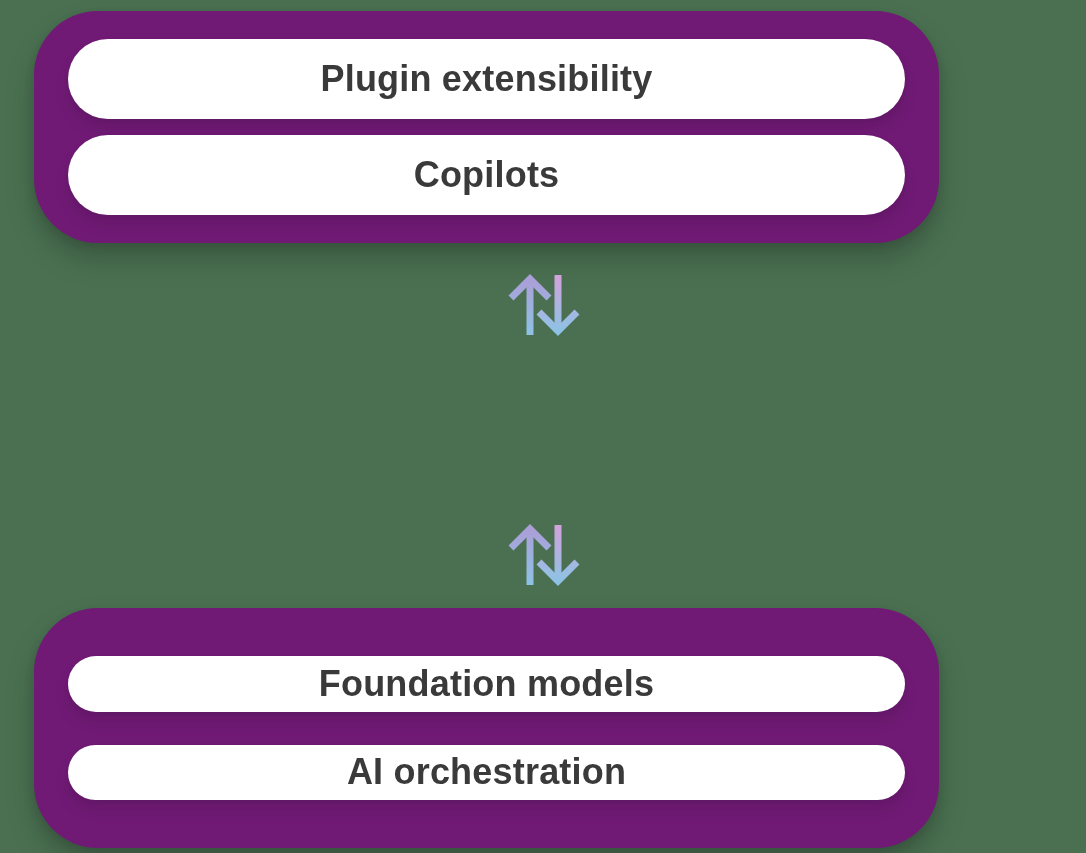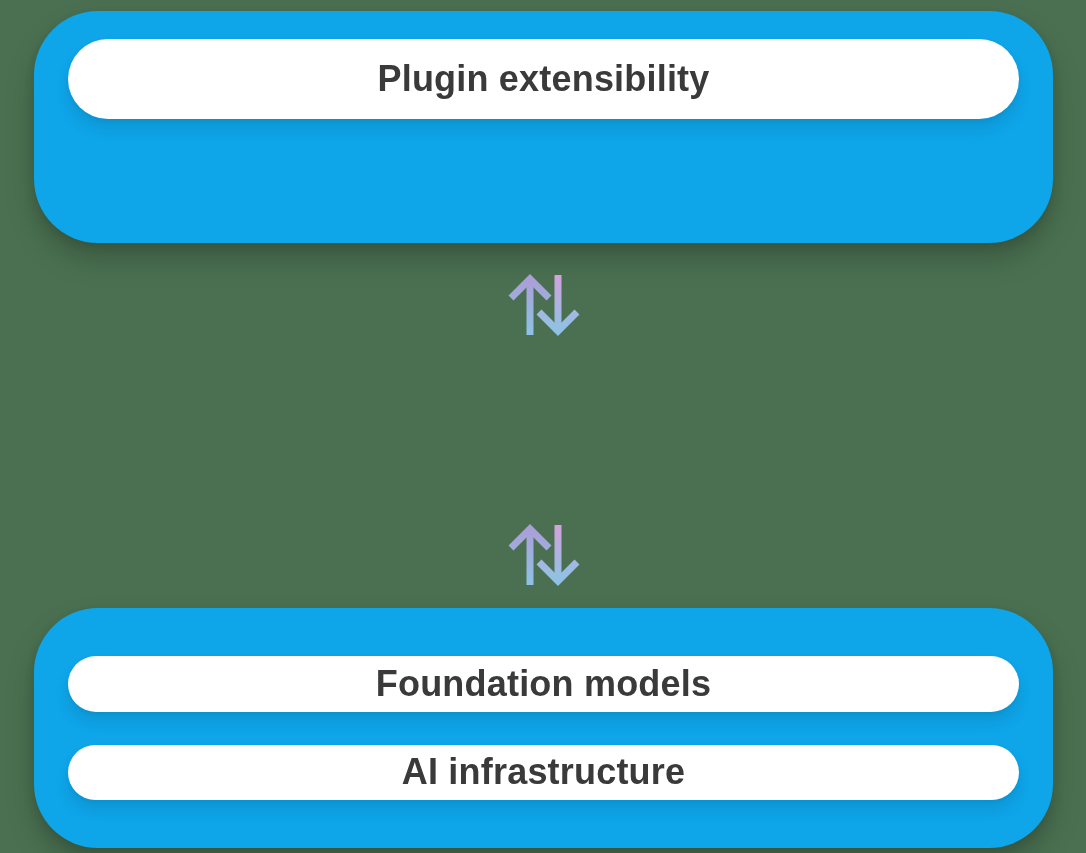--- a/index.html
+++ b/index.html
@@ -10,22 +10,22 @@
   .canvas {
     position: relative;
     width: 1086px;
     height: 853px;
     background: #4a7051;
     overflow: hidden;
   }
   .group {
     position: absolute;
     left: 34px;
-    width: 1019px;
-    background: #0ea5e9;
+    width: 905px;
+    background: #701a75;
     box-sizing: border-box;
     box-shadow: 0 16px 30px rgba(0,0,0,0.20), 0 4px 10px rgba(0,0,0,0.10);
     display: flex;
     flex-direction: column;
   }
   .group-top {
     top: 11px;
     height: 232px;
     border-radius: 64px;
     padding: 28px 34px;
@@ -73,20 +73,23 @@
 </style>
 </head>
 <body>
 
 <div class="canvas">
 
   <div class="group group-top">
     <div class="pill">
       <span>Plugin extensibility</span>
     </div>
+    <div class="pill">
+      <span>Copilots</span>
+    </div>
   </div>
 
   <svg class="arrows arrows-1" viewBox="0 0 90 68" fill="none" xmlns="http://www.w3.org/2000/svg">
     <defs>
       <linearGradient id="upGrad" gradientUnits="userSpaceOnUse" x1="31" y1="64" x2="31" y2="8">
         <stop offset="0" stop-color="#8ec2e4"></stop>
         <stop offset="1" stop-color="#ab9fd8"></stop>
       </linearGradient>
       <linearGradient id="downGrad" gradientUnits="userSpaceOnUse" x1="59" y1="4" x2="59" y2="60">
         <stop offset="0" stop-color="#d3a2dc"></stop>
@@ -113,17 +116,17 @@
       <line x1="59" y1="4" x2="59" y2="56" stroke="url(#downGrad)" stroke-width="7"></line>
       <polyline points="40,41 59,60 78,41" stroke="url(#downGrad)" stroke-width="7"></polyline>
     </g>
   </svg>
 
   <div class="group group-bottom">
     <div class="pill">
       <span>Foundation models</span>
     </div>
     <div class="pill">
-      <span>AI infrastructure</span>
+      <span>AI orchestration</span>
     </div>
   </div>
 
 </div>
 
 </body></html>

